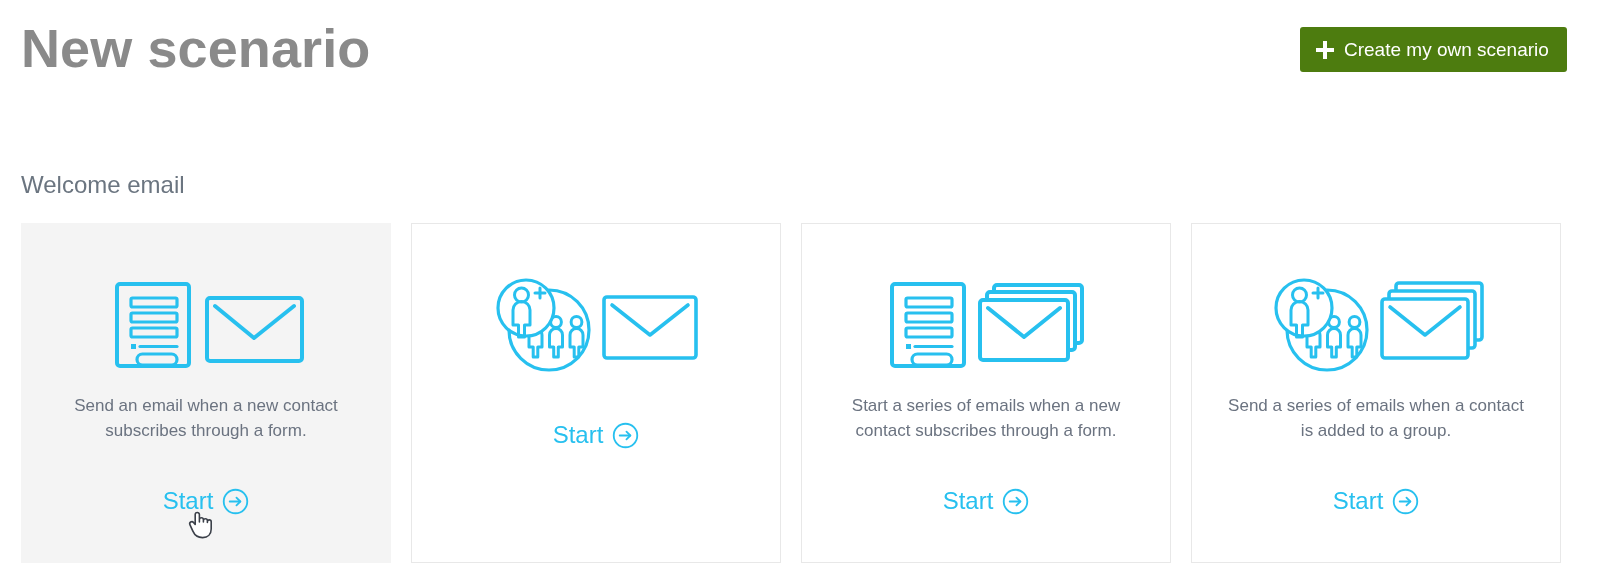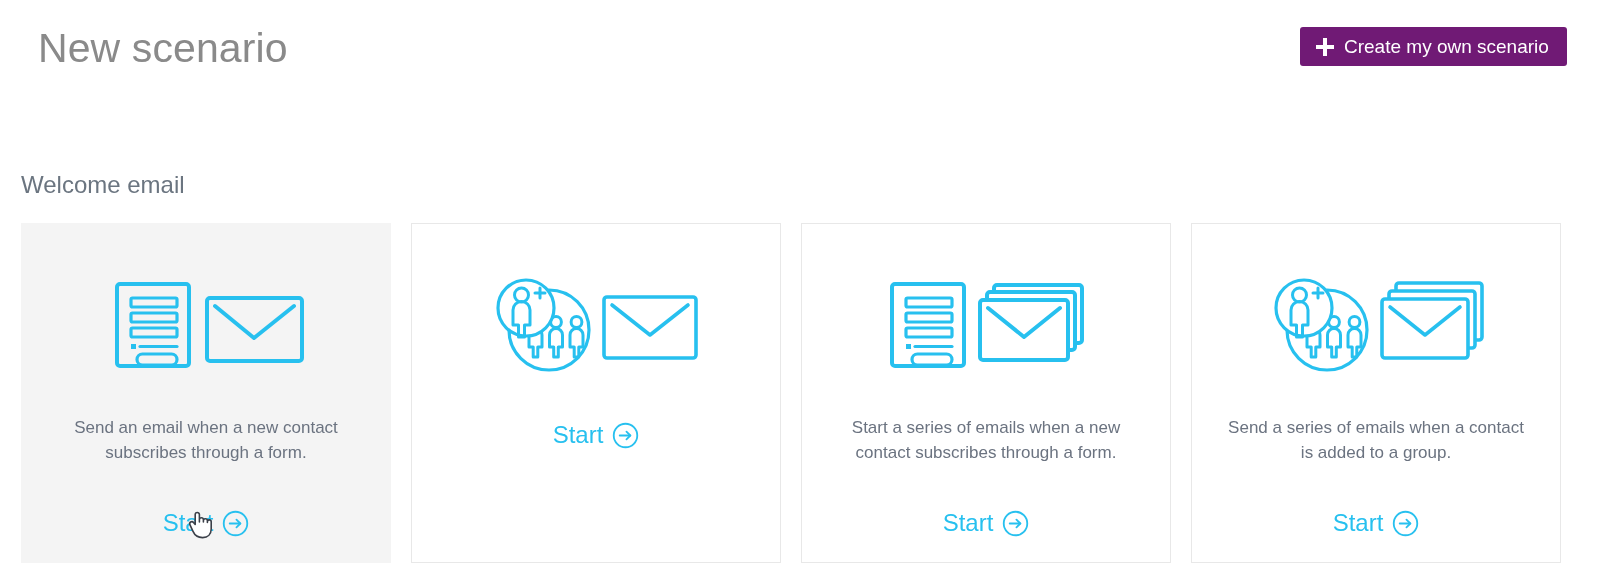--- a/index.html
+++ b/index.html
@@ -24,36 +24,35 @@
     position: absolute;
     left: 0; top: 0;
     width: 1600px;
     height: 100px;
   }
 
   .page-title {
     position: absolute;
     left: 21px;
     top: 20px;
-    font-size: 41px;
-    font-weight: 400;
+    font-size: 54px;
+    font-weight: 700;
     color: #8a8a8a;
     letter-spacing: 0.1px;
     line-height: 56px;
     white-space: nowrap;
-    margin-left: 17px;
   }
 
   .create-btn {
     position: absolute;
     left: 1300px;
     top: 27px;
-    height: 39px;
+    height: 45px;
     padding: 0 18px 0 16px;
-    background: #701a75;
+    background: #4d7c0f;
     border: none;
     border-radius: 3px;
     color: #ffffff;
     font-size: 19px;
     font-family: "Liberation Sans", sans-serif;
     font-weight: 400;
     display: flex;
     align-items: center;
     gap: 10px;
     cursor: pointer;
@@ -122,21 +121,21 @@
 
   .card-icon {
     margin-top: 48px;
     height: 105px;
     display: flex;
     align-items: center;
     justify-content: center;
   }
 
   .card-desc {
-    margin-top: 38px;
+    margin-top: 16px;
     width: 300px;
     text-align: center;
     font-size: 17px;
     line-height: 25px;
     color: #6b7380;
   }
 
   .card-start {
     margin-top: 44px;
     display: flex;

